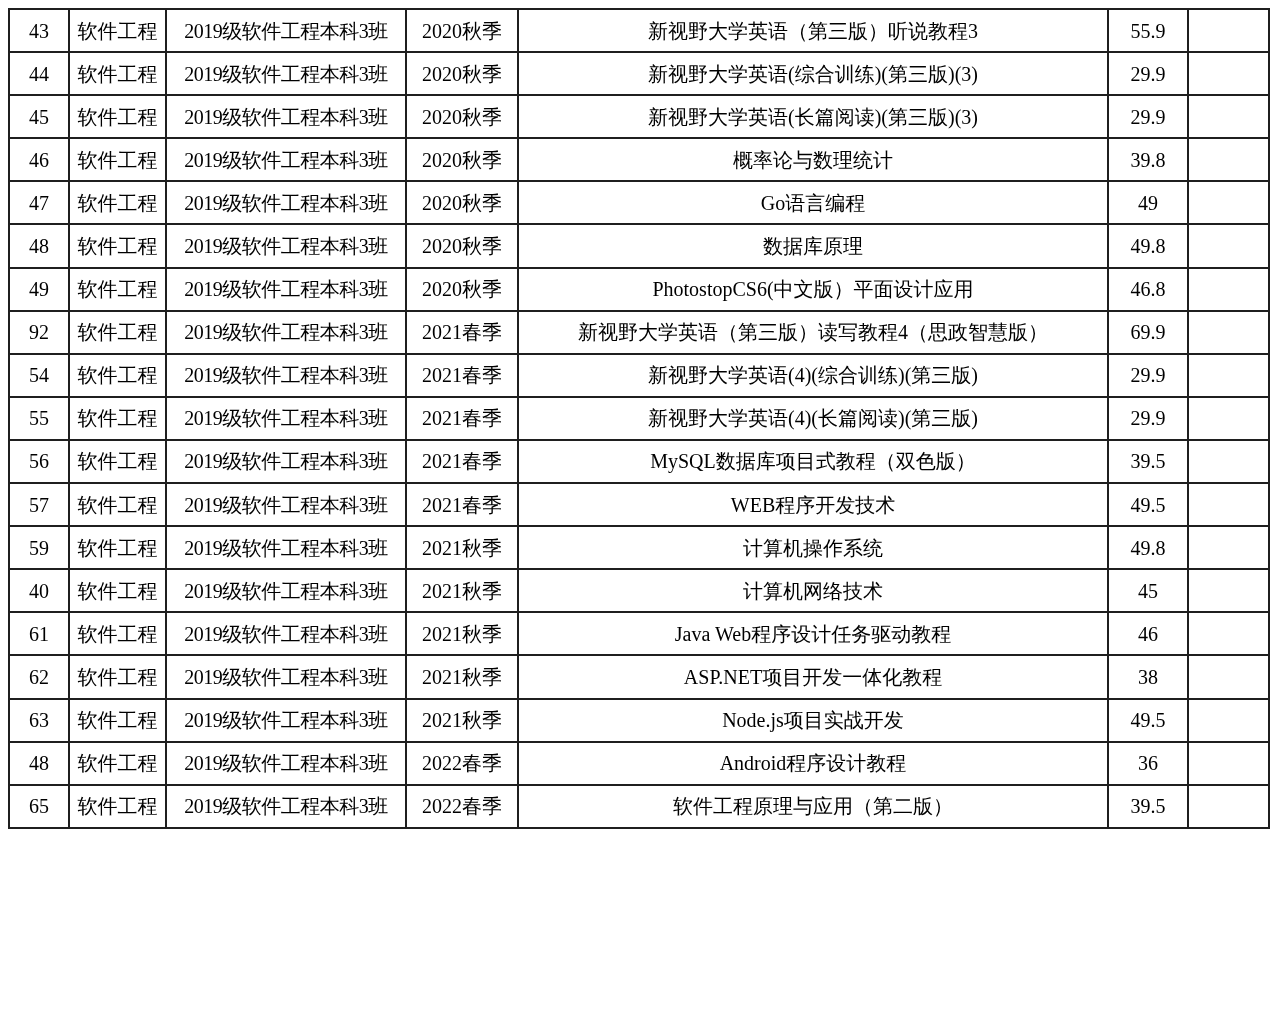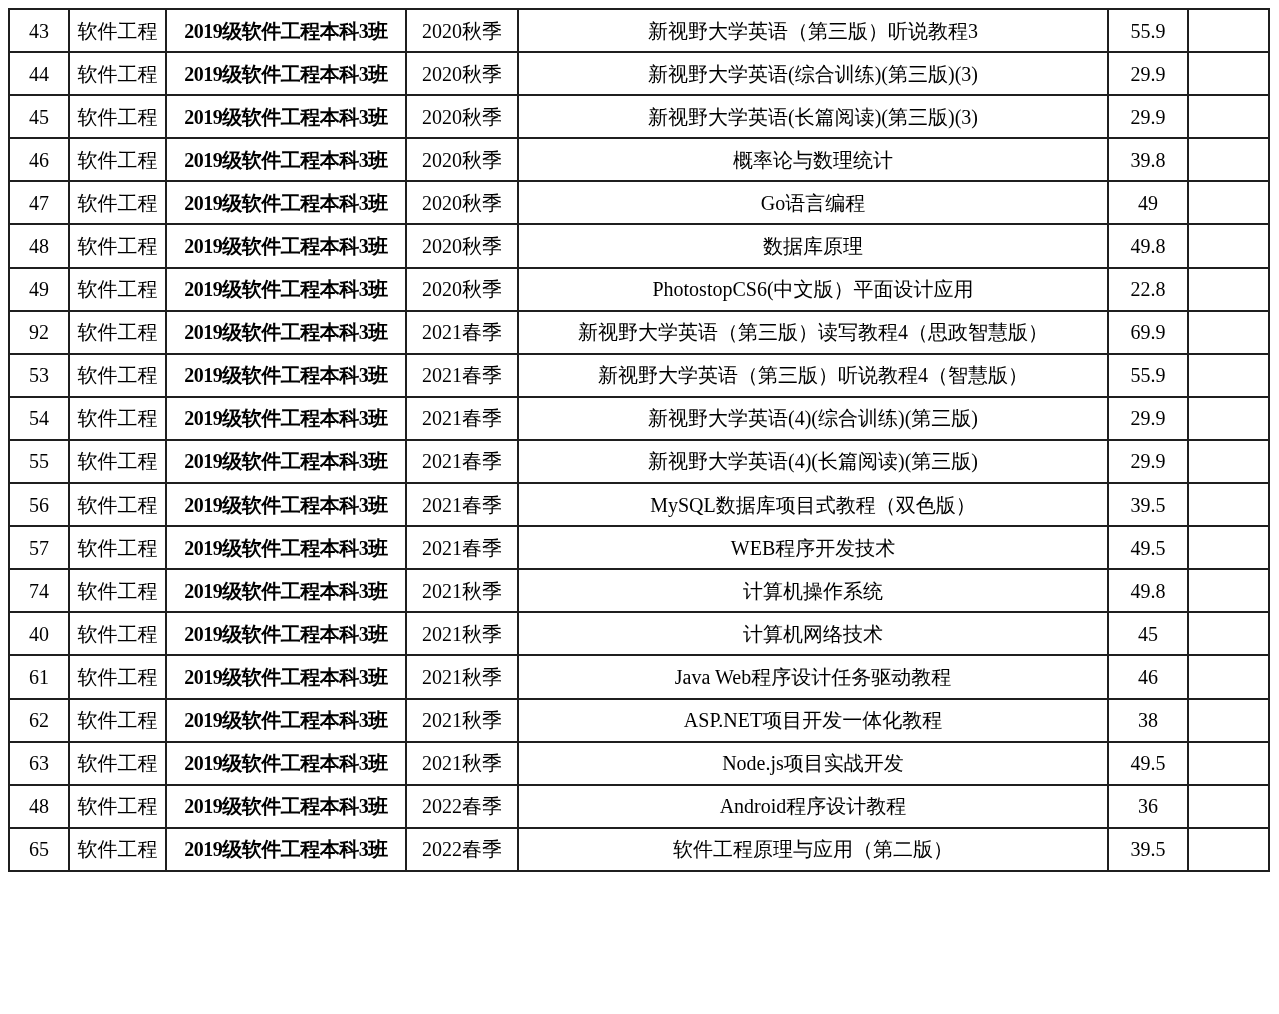--- a/index.html
+++ b/index.html
@@ -42,21 +42,20 @@
     font-size:20px;
     line-height:1;
     white-space:nowrap;
     overflow:hidden;
     padding:0 2px;
     box-sizing:border-box;
   }
   td.col-class{
     letter-spacing:-0.5px;
     padding:0;
-    font-weight:bold;
   }
 </style>
 </head>
 <body>
 
 <div class="page">
   <table class="booklist">
     <colgroup>
       <col style="width:60px">
       <col style="width:97px">
@@ -120,42 +119,33 @@
     <td class="col-title">数据库原理</td>
     <td class="col-price">49.8</td>
     <td class="col-note"></td>
   </tr>
         <tr>
     <td class="col-seq">49</td>
     <td class="col-major">软件工程</td>
     <td class="col-class">2019级软件工程本科3班</td>
     <td class="col-semester">2020秋季</td>
     <td class="col-title">PhotostopCS6(中文版）平面设计应用</td>
-    <td class="col-price">22.8</td>
+    <td class="col-price">46.8</td>
     <td class="col-note"></td>
   </tr>
         <tr>
     <td class="col-seq">92</td>
     <td class="col-major">软件工程</td>
     <td class="col-class">2019级软件工程本科3班</td>
     <td class="col-semester">2021春季</td>
     <td class="col-title">新视野大学英语（第三版）读写教程4（思政智慧版）</td>
     <td class="col-price">69.9</td>
     <td class="col-note"></td>
   </tr>
         <tr>
-    <td class="col-seq">53</td>
-    <td class="col-major">软件工程</td>
-    <td class="col-class">2019级软件工程本科3班</td>
-    <td class="col-semester">2021春季</td>
-    <td class="col-title">新视野大学英语（第三版）听说教程4（智慧版）</td>
-    <td class="col-price">55.9</td>
-    <td class="col-note"></td>
-  </tr>
-        <tr>
     <td class="col-seq">54</td>
     <td class="col-major">软件工程</td>
     <td class="col-class">2019级软件工程本科3班</td>
     <td class="col-semester">2021春季</td>
     <td class="col-title">新视野大学英语(4)(综合训练)(第三版)</td>
     <td class="col-price">29.9</td>
     <td class="col-note"></td>
   </tr>
         <tr>
     <td class="col-seq">55</td>
@@ -178,21 +168,21 @@
         <tr>
     <td class="col-seq">57</td>
     <td class="col-major">软件工程</td>
     <td class="col-class">2019级软件工程本科3班</td>
     <td class="col-semester">2021春季</td>
     <td class="col-title">WEB程序开发技术</td>
     <td class="col-price">49.5</td>
     <td class="col-note"></td>
   </tr>
         <tr>
-    <td class="col-seq">74</td>
+    <td class="col-seq">59</td>
     <td class="col-major">软件工程</td>
     <td class="col-class">2019级软件工程本科3班</td>
     <td class="col-semester">2021秋季</td>
     <td class="col-title">计算机操作系统</td>
     <td class="col-price">49.8</td>
     <td class="col-note"></td>
   </tr>
         <tr>
     <td class="col-seq">40</td>
     <td class="col-major">软件工程</td>

